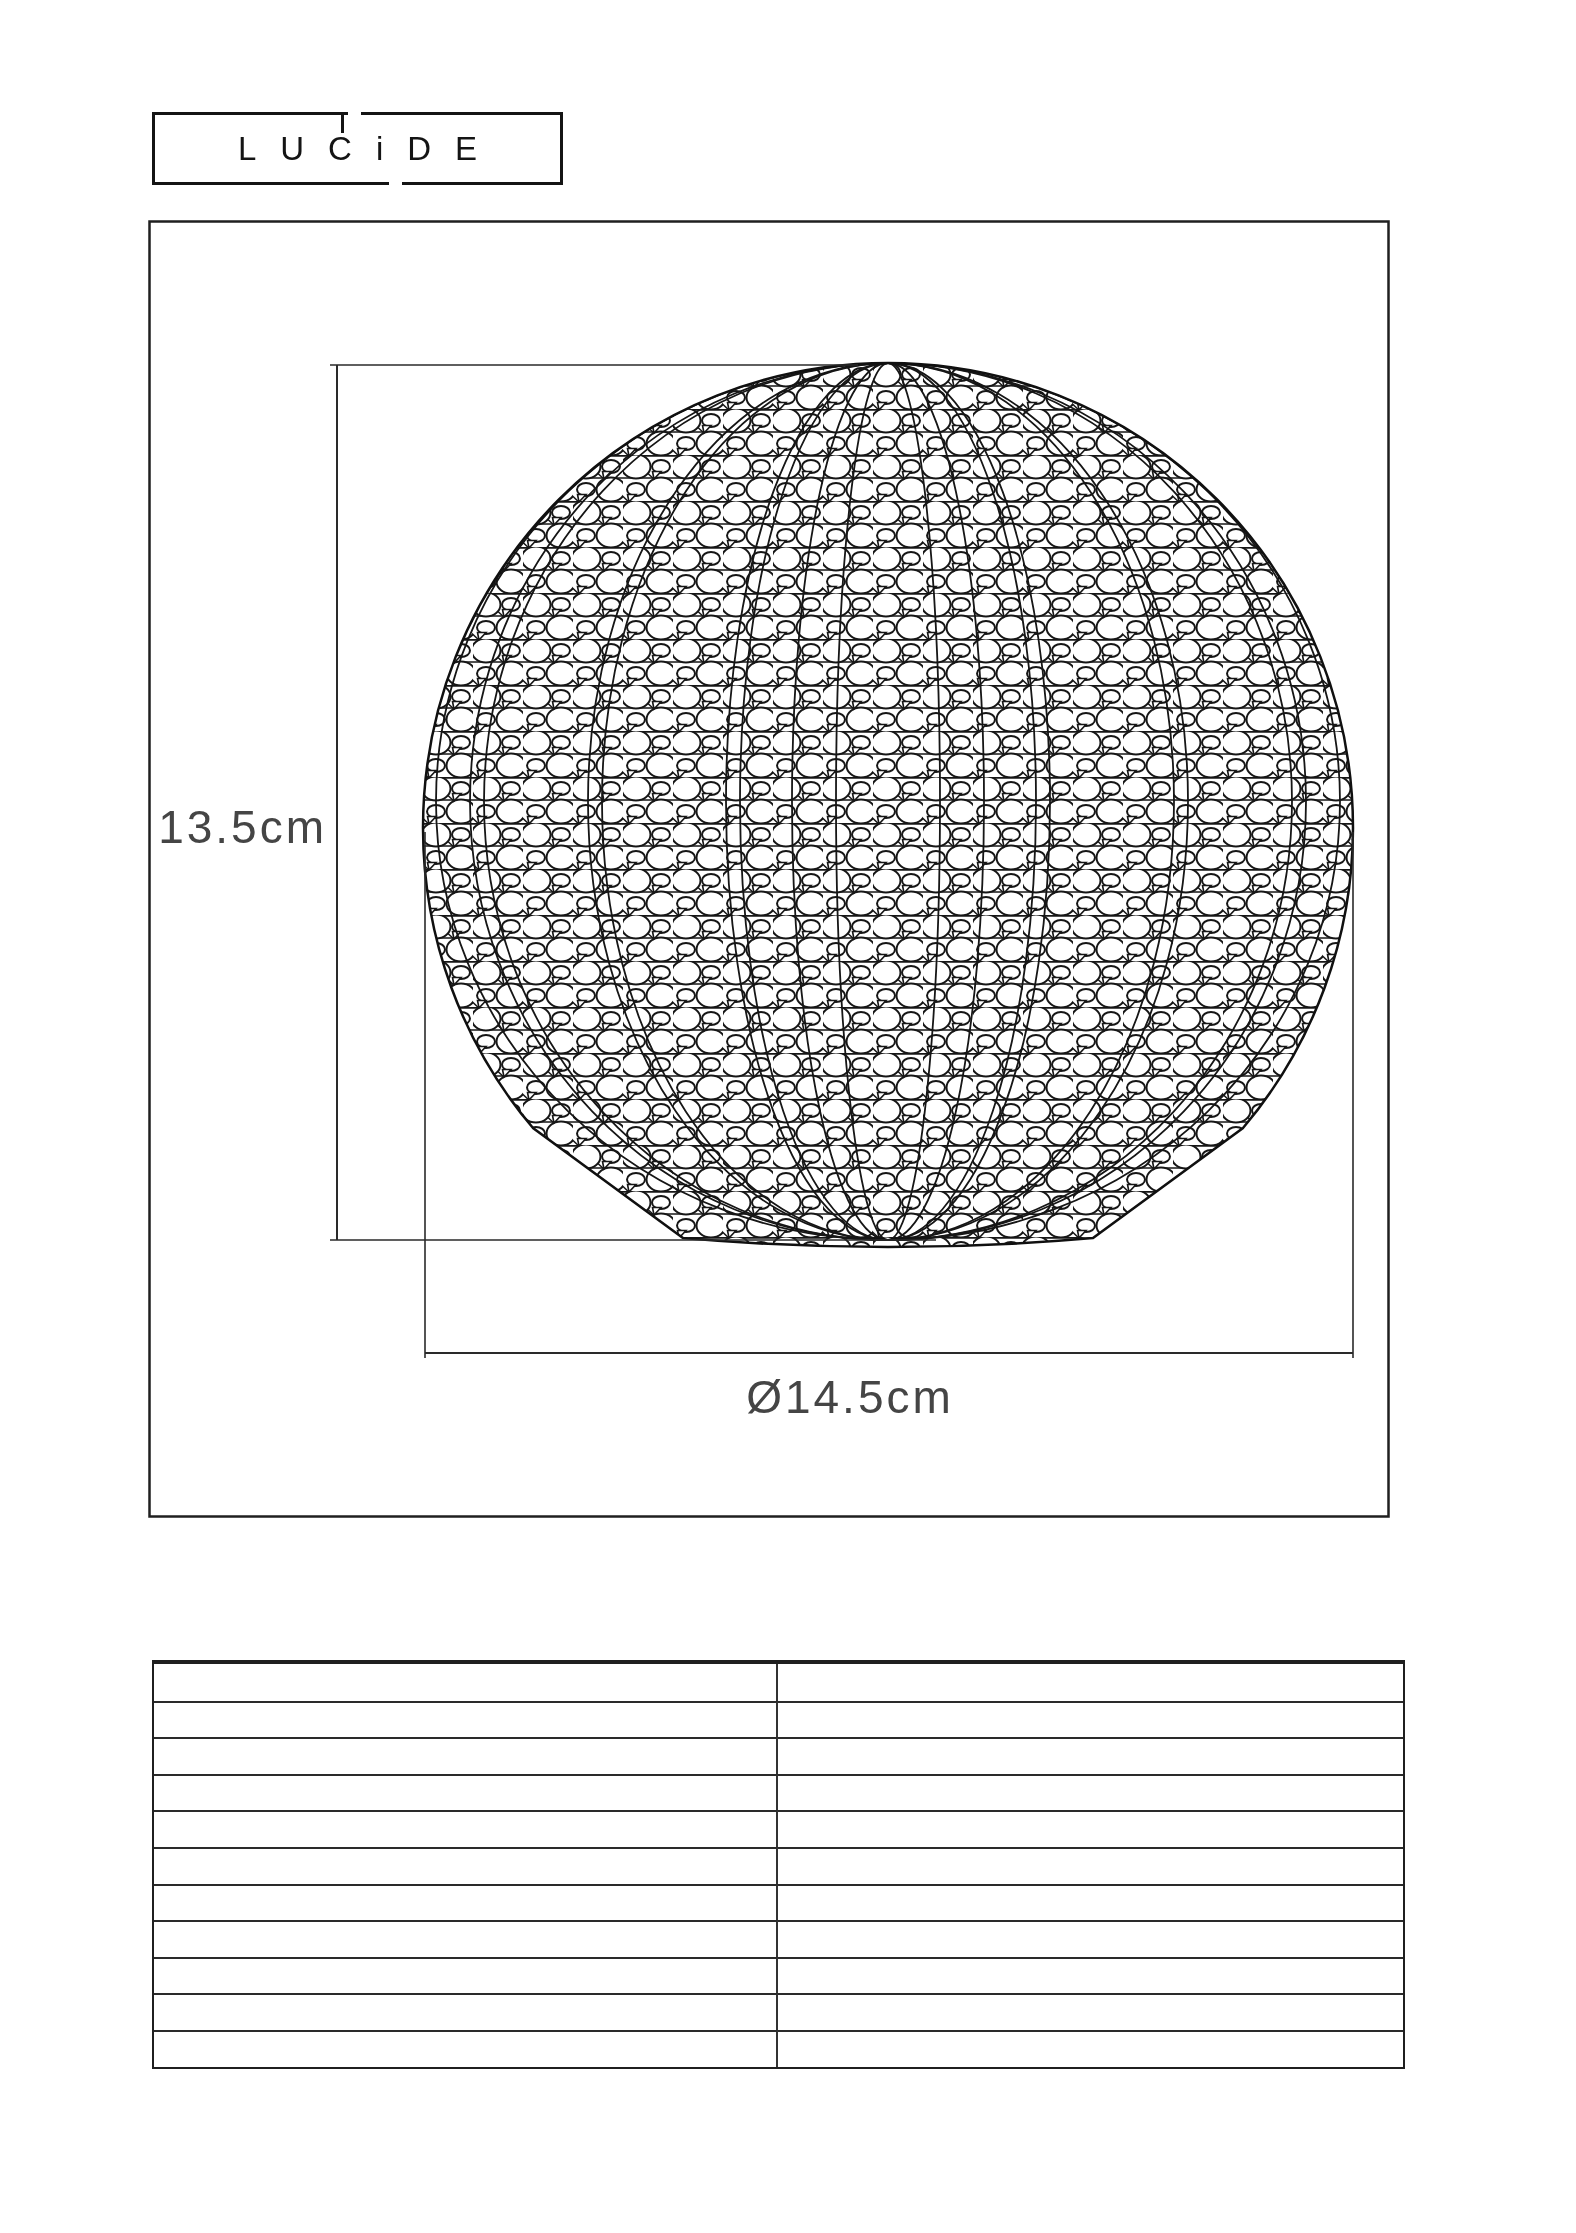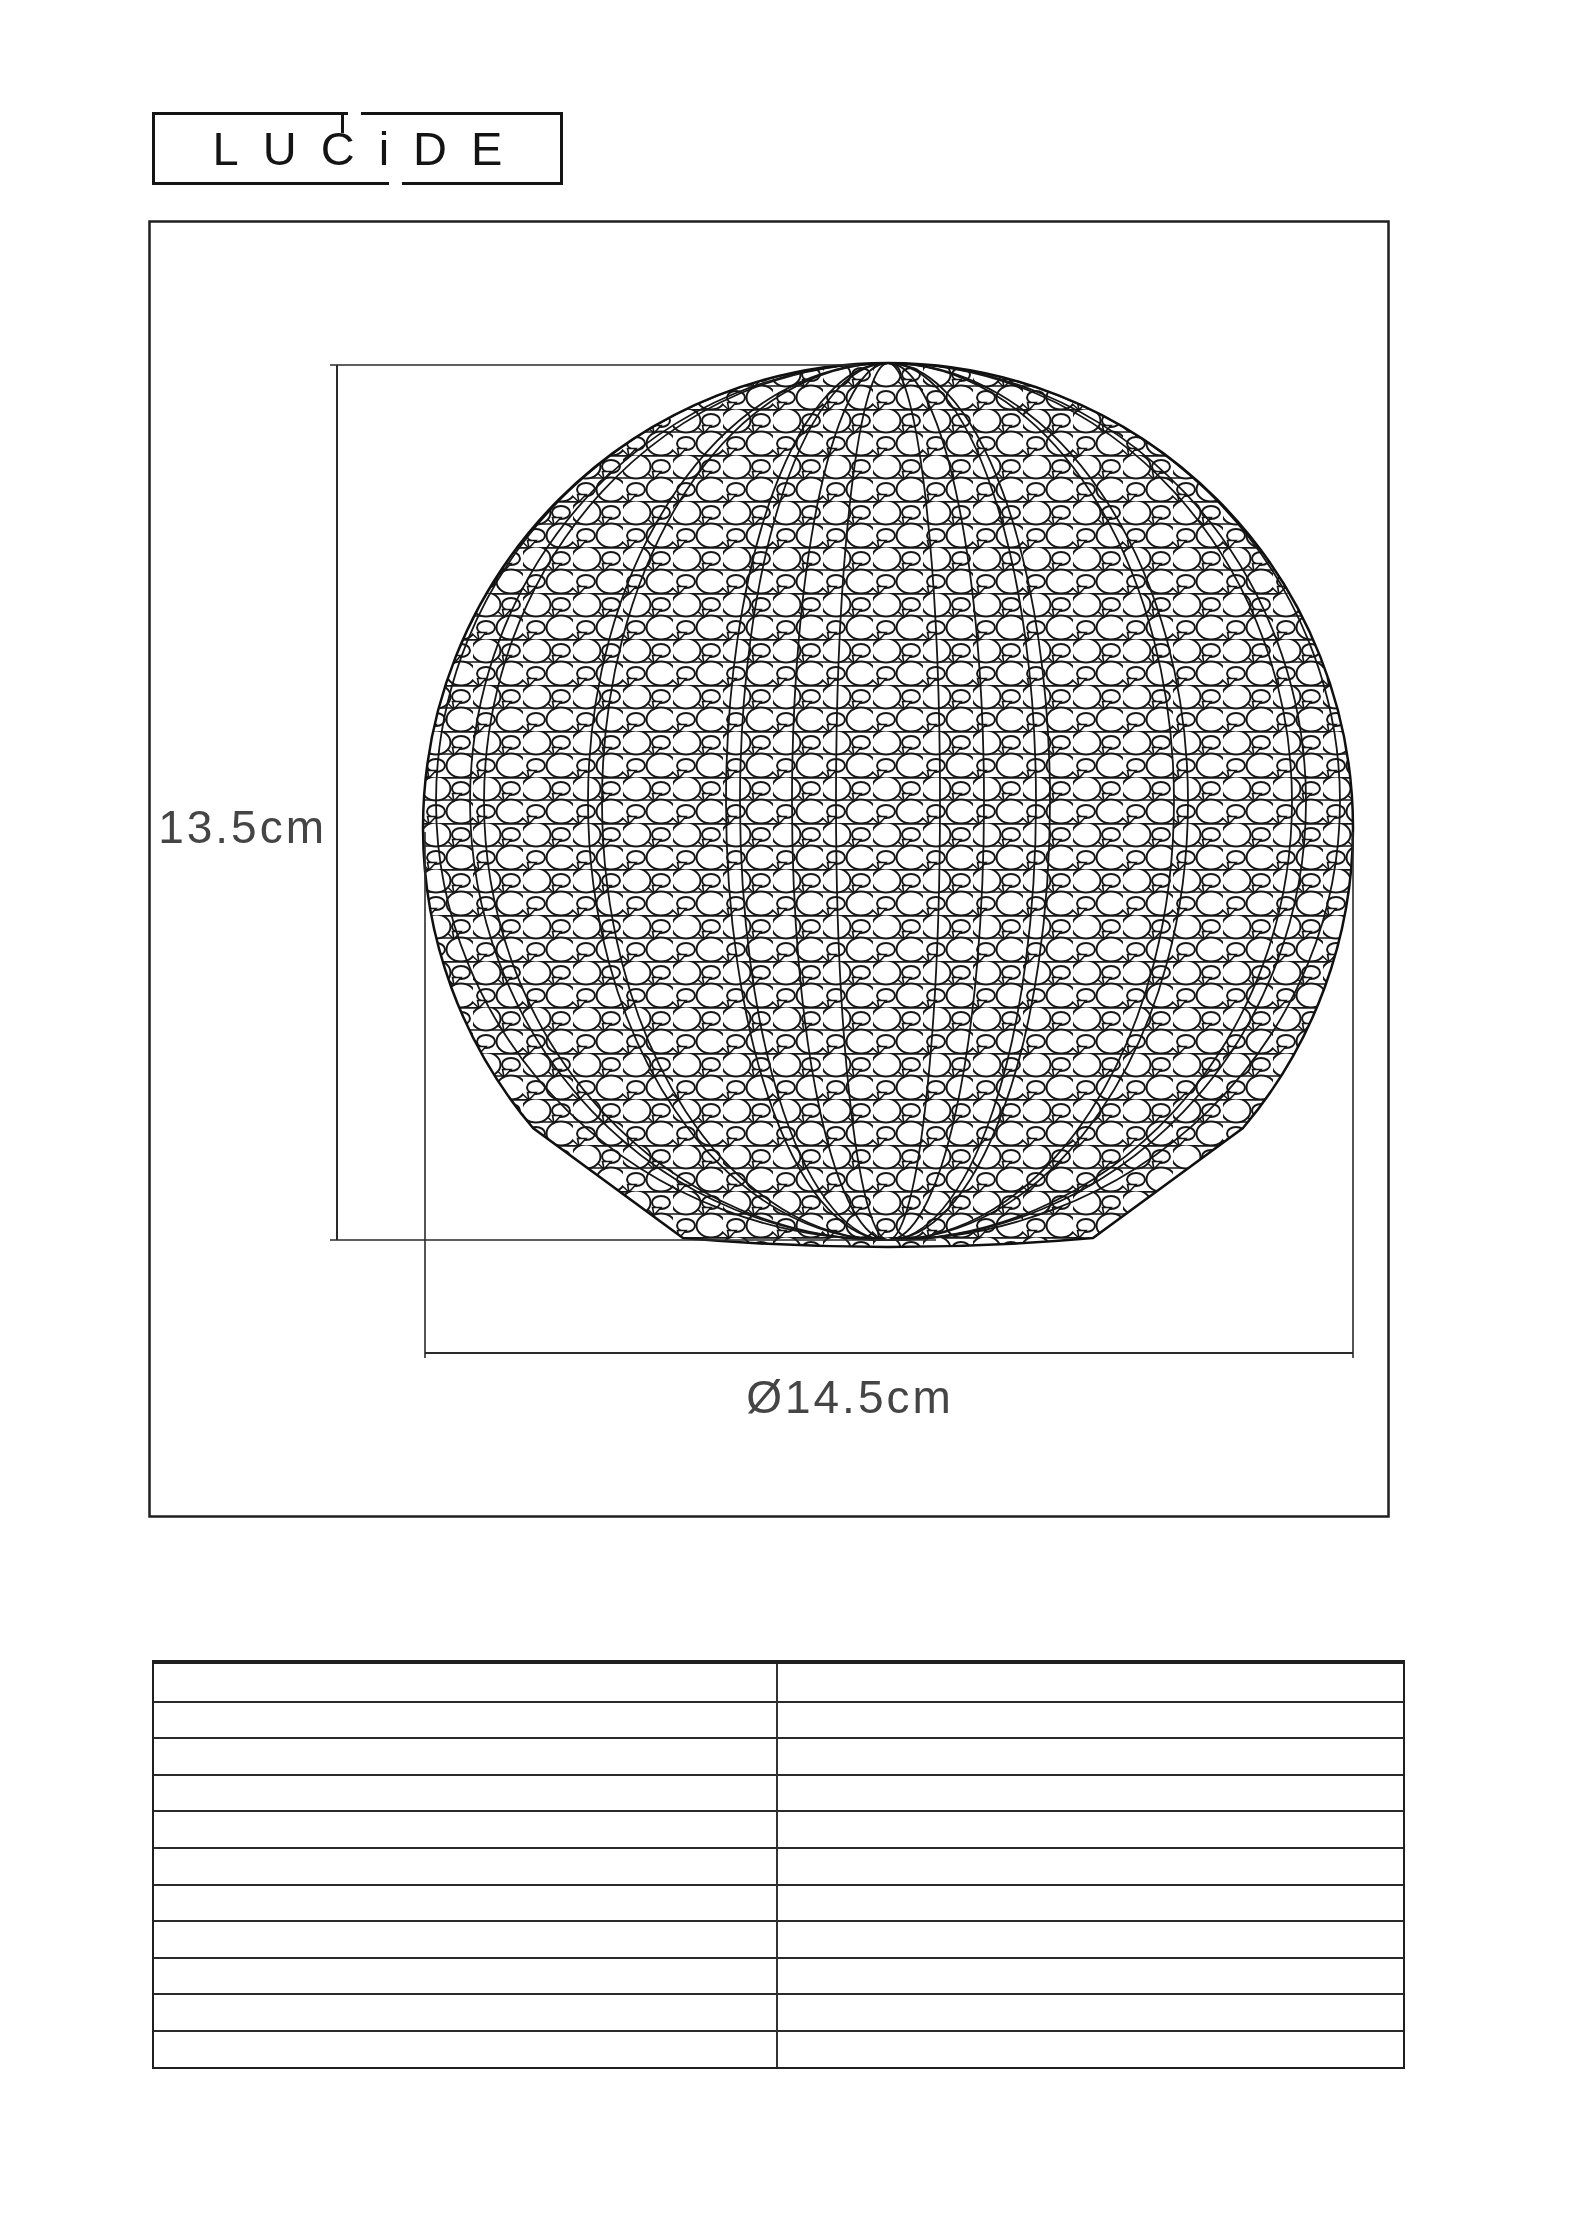--- a/index.html
+++ b/index.html
@@ -8,21 +8,21 @@
     font-family:"Liberation Sans",sans-serif;color:#1c1c1c;
   }
   
   .logo-box{
     position:absolute;left:152px;top:112px;width:405px;height:67px;
     border:3px solid #141414;box-sizing:content-box;
   }
   .logo-text{
     position:absolute;left:0;top:0;width:100%;height:100%;
     display:flex;align-items:center;justify-content:center;
-    font-size:47px;font-weight:300;letter-spacing:24px;text-indent:24px;
+    font-size:33px;font-weight:300;letter-spacing:24px;text-indent:24px;
     color:#141414;user-select:none;
   }
   .logo-tick{position:absolute;left:186px;top:-1px;width:3px;height:19px;background:#141414;}
   .logo-gap-top{position:absolute;left:193px;top:-3px;width:13px;height:3px;background:#ffffff;}
   .logo-gap-bottom{position:absolute;left:234px;bottom:-3px;width:13px;height:3px;background:#ffffff;}
   
   .drawing{position:absolute;left:0;top:0;}
   .drawing text.dim{
     font-family:"Liberation Sans",sans-serif;
     font-size:46px;font-weight:300;letter-spacing:3px;fill:#454545;

